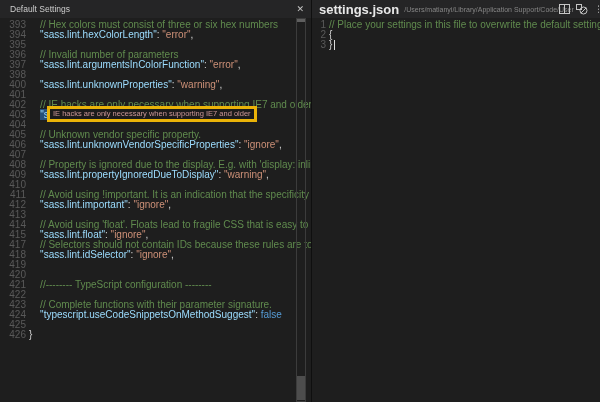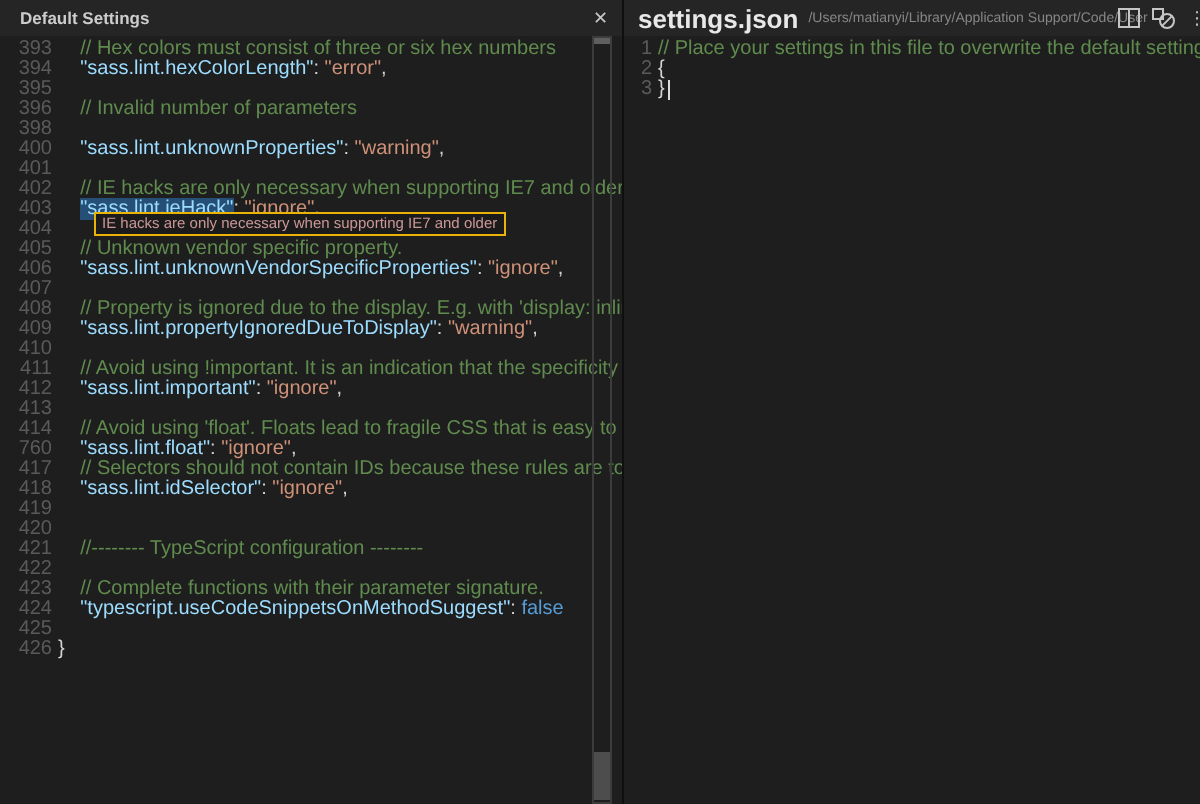--- a/index.html
+++ b/index.html
@@ -3,79 +3,80 @@
 <meta charset="utf-8">
 <style>
   html,body{margin:0;padding:0;}
   body{width:600px;height:402px;background:#0f0f0f;overflow:hidden;position:relative;
        font-family:"Liberation Sans",sans-serif;-webkit-font-smoothing:antialiased;}
   .pane{position:absolute;top:0;bottom:0;background:#1e1e1e;overflow:hidden;}
   #pane-left{left:0;width:311px;}
   #pane-right{left:312px;width:288px;}
   .titlebar{position:absolute;top:0;left:0;right:0;height:18px;background:#252526;
             display:flex;align-items:center;white-space:nowrap;overflow:hidden;z-index:4;}
-  .tb-title{font-size:8.5px;color:#cccccc;padding-left:10px;font-weight:bold;}
+  .tb-title{font-size:8.5px;color:#cccccc;padding-left:10px;}
   .tb-title-bold{font-size:13px;font-weight:bold;color:#e8e8e8;padding-left:7px;}
   .tb-path{font-size:7px;color:#868686;padding-left:5px;}
   .close-btn{position:absolute;right:7px;top:0;height:18px;line-height:18px;
              font-size:9px;color:#c5c5c5;cursor:pointer;background:none;border:none;padding:0;}
   .tb-actions{position:absolute;right:-3px;top:0;height:18px;display:flex;align-items:center;gap:6px;}
   .tb-actions .icon{display:inline-flex;cursor:pointer;}
   .more-glyph{color:#c5c5c5;font-size:9px;letter-spacing:0;line-height:18px;}
   .code{position:absolute;top:18px;left:0;right:0;bottom:0;padding-top:2px;
         font-family:Liberation Sans, sans-serif;font-size:10px;overflow:hidden;}
   .line{display:flex;height:10px;line-height:10px;white-space:pre;}
   .ln{flex:none;width:26px;text-align:right;color:#5a5a5a;}
   .narrow .ln{width:14px;}
   .lc{padding-left:3px;color:#d4d4d4;}
   .cm{color:#608b4e;}
   .k{color:#9cdcfe;}
   .p{color:#d4d4d4;}
   .s{color:#ce9178;}
   .kw{color:#569cd6;}
   .kh{color:#9cdcfe;background:#264f78;}
   #tooltip{position:absolute;left:47px;top:106px;z-index:6;background:#1b1b1b;
-           border:1px solid #eab308;color:#cc9797;font-size:7.5px;line-height:10px;
+           border:3px solid #eab308;color:#cc9797;font-size:7.5px;line-height:10px;
            padding:0 3px;white-space:nowrap;}
   #sb-left{position:absolute;right:5px;top:18px;bottom:0;width:8px;
            border:1px solid #3c3c3c;z-index:5;}
   #sb-left .cap{position:absolute;top:0;left:0;right:0;height:3px;background:#5f5f5f;}
   #sb-left .thumb{position:absolute;left:0;right:0;bottom:1px;height:24px;background:#4d4d4d;}
   #cursor{position:absolute;left:22px;top:40px;width:1px;height:10px;background:#dcdcdc;z-index:3;}
 </style>
 </head>
 <body>
 
 <div class="pane" id="pane-left">
   <div class="titlebar">
     <span class="tb-title">Default Settings</span>
     <button class="close-btn">✕</button>
   </div>
   <div class="code">
       <div class="line"><span class="ln">393</span><span class="lc"><span class="cm">    // Hex colors must consist of three or six hex numbers</span></span></div>
       <div class="line"><span class="ln">394</span><span class="lc"><span class="k">    "sass.lint.hexColorLength"</span><span class="p">: </span><span class="s">"error"</span><span class="p">,</span></span></div>
       <div class="line"><span class="ln">395</span><span class="lc"></span></div>
       <div class="line"><span class="ln">396</span><span class="lc"><span class="cm">    // Invalid number of parameters</span></span></div>
+      <div class="line"><span class="ln">397</span><span class="lc"><span class="k">    "sass.lint.argumentsInColorFunction"</span><span class="p">: </span><span class="s">"error"</span><span class="p">,</span></span></div>
       <div class="line"><span class="ln">398</span><span class="lc"></span></div>
       <div class="line"><span class="ln">400</span><span class="lc"><span class="k">    "sass.lint.unknownProperties"</span><span class="p">: </span><span class="s">"warning"</span><span class="p">,</span></span></div>
       <div class="line"><span class="ln">401</span><span class="lc"></span></div>
       <div class="line"><span class="ln">402</span><span class="lc"><span class="cm">    // IE hacks are only necessary when supporting IE7 and older</span></span></div>
       <div class="line"><span class="ln">403</span><span class="lc"><span class="p">    </span><span class="kh">"sass.lint.ieHack"</span><span class="p">: </span><span class="s">"ignore"</span><span class="p">,</span></span></div>
       <div class="line"><span class="ln">404</span><span class="lc"></span></div>
       <div class="line"><span class="ln">405</span><span class="lc"><span class="cm">    // Unknown vendor specific property.</span></span></div>
       <div class="line"><span class="ln">406</span><span class="lc"><span class="k">    "sass.lint.unknownVendorSpecificProperties"</span><span class="p">: </span><span class="s">"ignore"</span><span class="p">,</span></span></div>
       <div class="line"><span class="ln">407</span><span class="lc"></span></div>
       <div class="line"><span class="ln">408</span><span class="lc"><span class="cm">    // Property is ignored due to the display. E.g. with 'display: inline', the width, height, margin-top, margin-bottom, and float properties have no effect.</span></span></div>
       <div class="line"><span class="ln">409</span><span class="lc"><span class="k">    "sass.lint.propertyIgnoredDueToDisplay"</span><span class="p">: </span><span class="s">"warning"</span><span class="p">,</span></span></div>
       <div class="line"><span class="ln">410</span><span class="lc"></span></div>
       <div class="line"><span class="ln">411</span><span class="lc"><span class="cm">    // Avoid using !important. It is an indication that the specificity of the entire CSS has gotten out of control and needs to be refactored.</span></span></div>
       <div class="line"><span class="ln">412</span><span class="lc"><span class="k">    "sass.lint.important"</span><span class="p">: </span><span class="s">"ignore"</span><span class="p">,</span></span></div>
       <div class="line"><span class="ln">413</span><span class="lc"></span></div>
       <div class="line"><span class="ln">414</span><span class="lc"><span class="cm">    // Avoid using 'float'. Floats lead to fragile CSS that is easy to break if one aspect of the layout changes.</span></span></div>
-      <div class="line"><span class="ln">760</span><span class="lc"><span class="k">    "sass.lint.float"</span><span class="p">: </span><span class="s">"ignore"</span><span class="p">,</span></span></div>
+      <div class="line"><span class="ln">415</span><span class="lc"><span class="k">    "sass.lint.float"</span><span class="p">: </span><span class="s">"ignore"</span><span class="p">,</span></span></div>
       <div class="line"><span class="ln">417</span><span class="lc"><span class="cm">    // Selectors should not contain IDs because these rules are too tightly coupled with the HTML.</span></span></div>
       <div class="line"><span class="ln">418</span><span class="lc"><span class="k">    "sass.lint.idSelector"</span><span class="p">: </span><span class="s">"ignore"</span><span class="p">,</span></span></div>
       <div class="line"><span class="ln">419</span><span class="lc"></span></div>
       <div class="line"><span class="ln">420</span><span class="lc"></span></div>
       <div class="line"><span class="ln">421</span><span class="lc"><span class="cm">    //-------- TypeScript configuration --------</span></span></div>
       <div class="line"><span class="ln">422</span><span class="lc"></span></div>
       <div class="line"><span class="ln">423</span><span class="lc"><span class="cm">    // Complete functions with their parameter signature.</span></span></div>
       <div class="line"><span class="ln">424</span><span class="lc"><span class="k">    "typescript.useCodeSnippetsOnMethodSuggest"</span><span class="p">: </span><span class="kw">false</span></span></div>
       <div class="line"><span class="ln">425</span><span class="lc"></span></div>
       <div class="line"><span class="ln">426</span><span class="lc"><span class="p">}</span></span></div>

